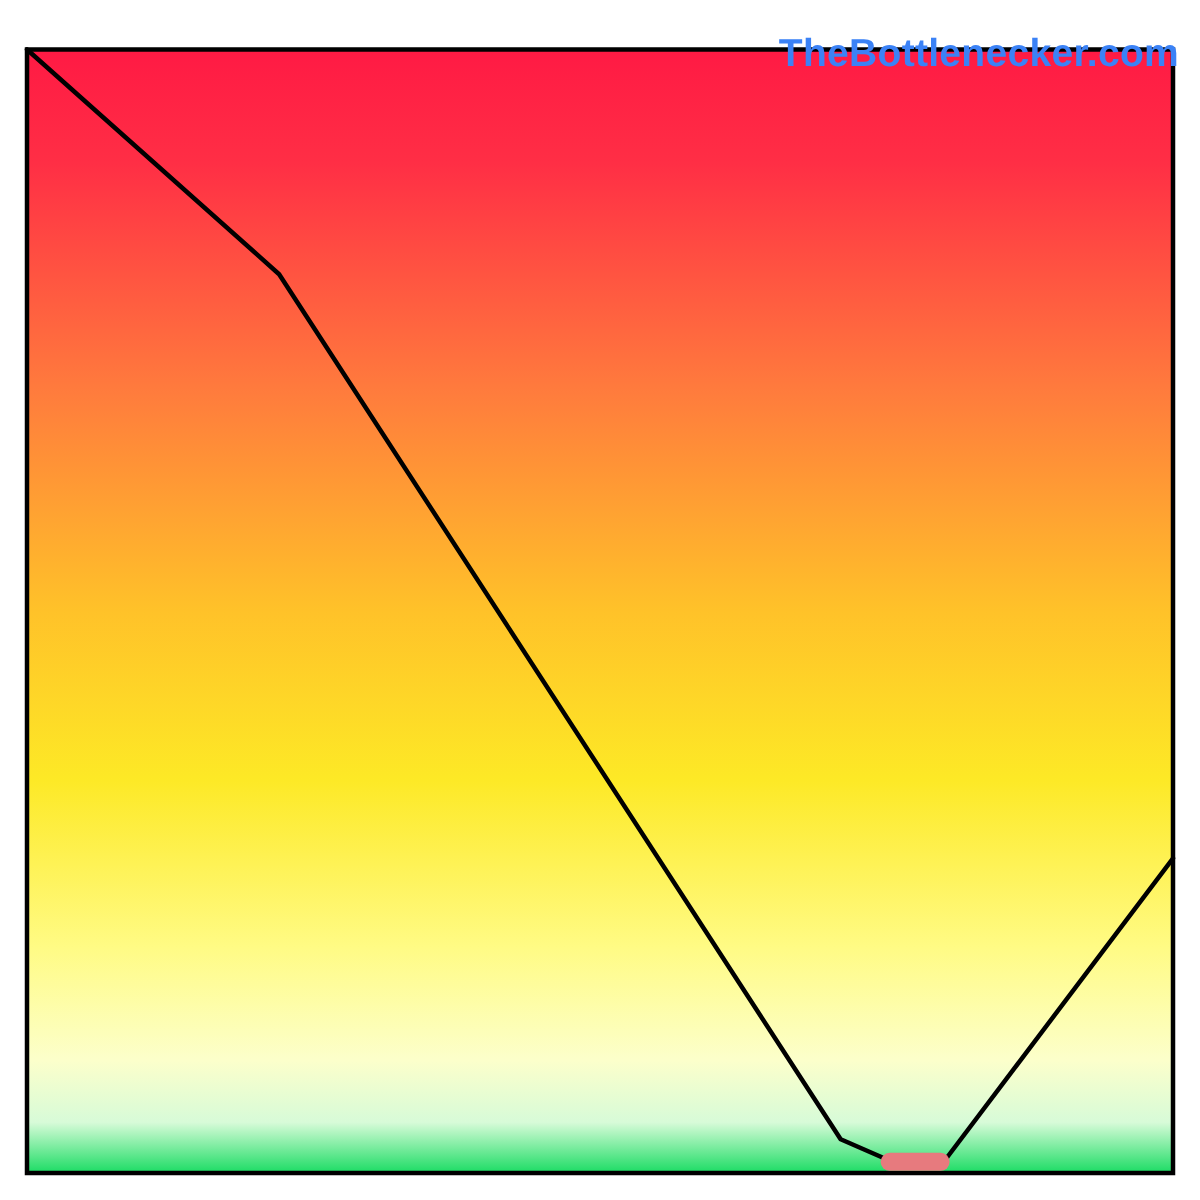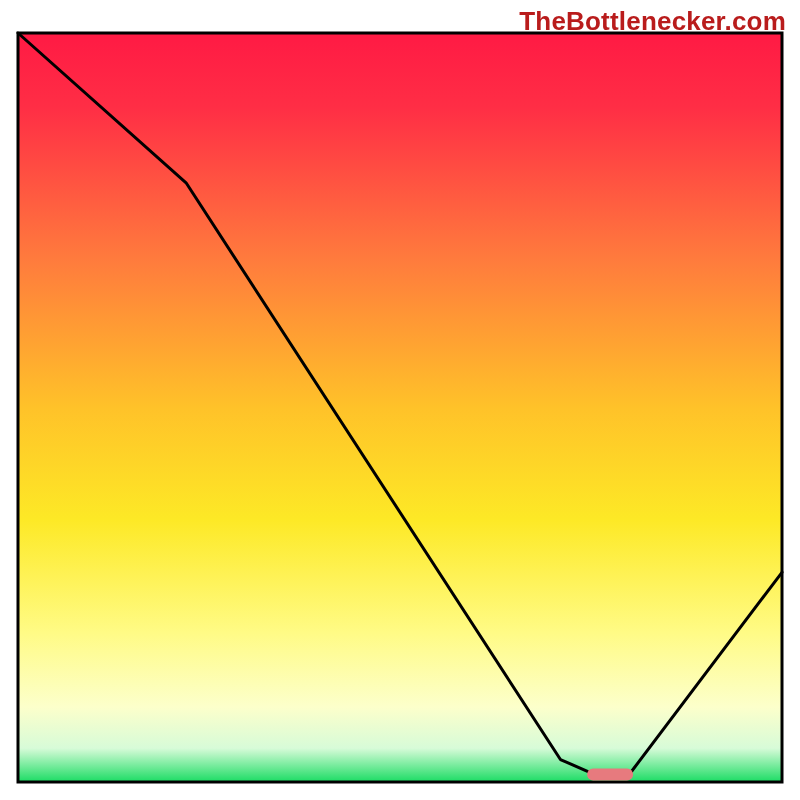--- a/index.html
+++ b/index.html
@@ -10,23 +10,23 @@
     background: #ffffff;
     font-family: Arial, Helvetica, sans-serif;
   }
   .chart-wrap {
     position: relative;
     width: 800px;
     height: 800px;
   }
   .watermark {
     position: absolute;
-    top: 6px;
+    top: 20px;
     right: 14px;
-    color: #b91c1c;
+    color: #3b82f6;
     font-size: 26px;
     font-weight: 600;
     letter-spacing: 0.2px;
     text-align: center;
   }
   svg {
     display: block;
   }
 </style>
 </head>

